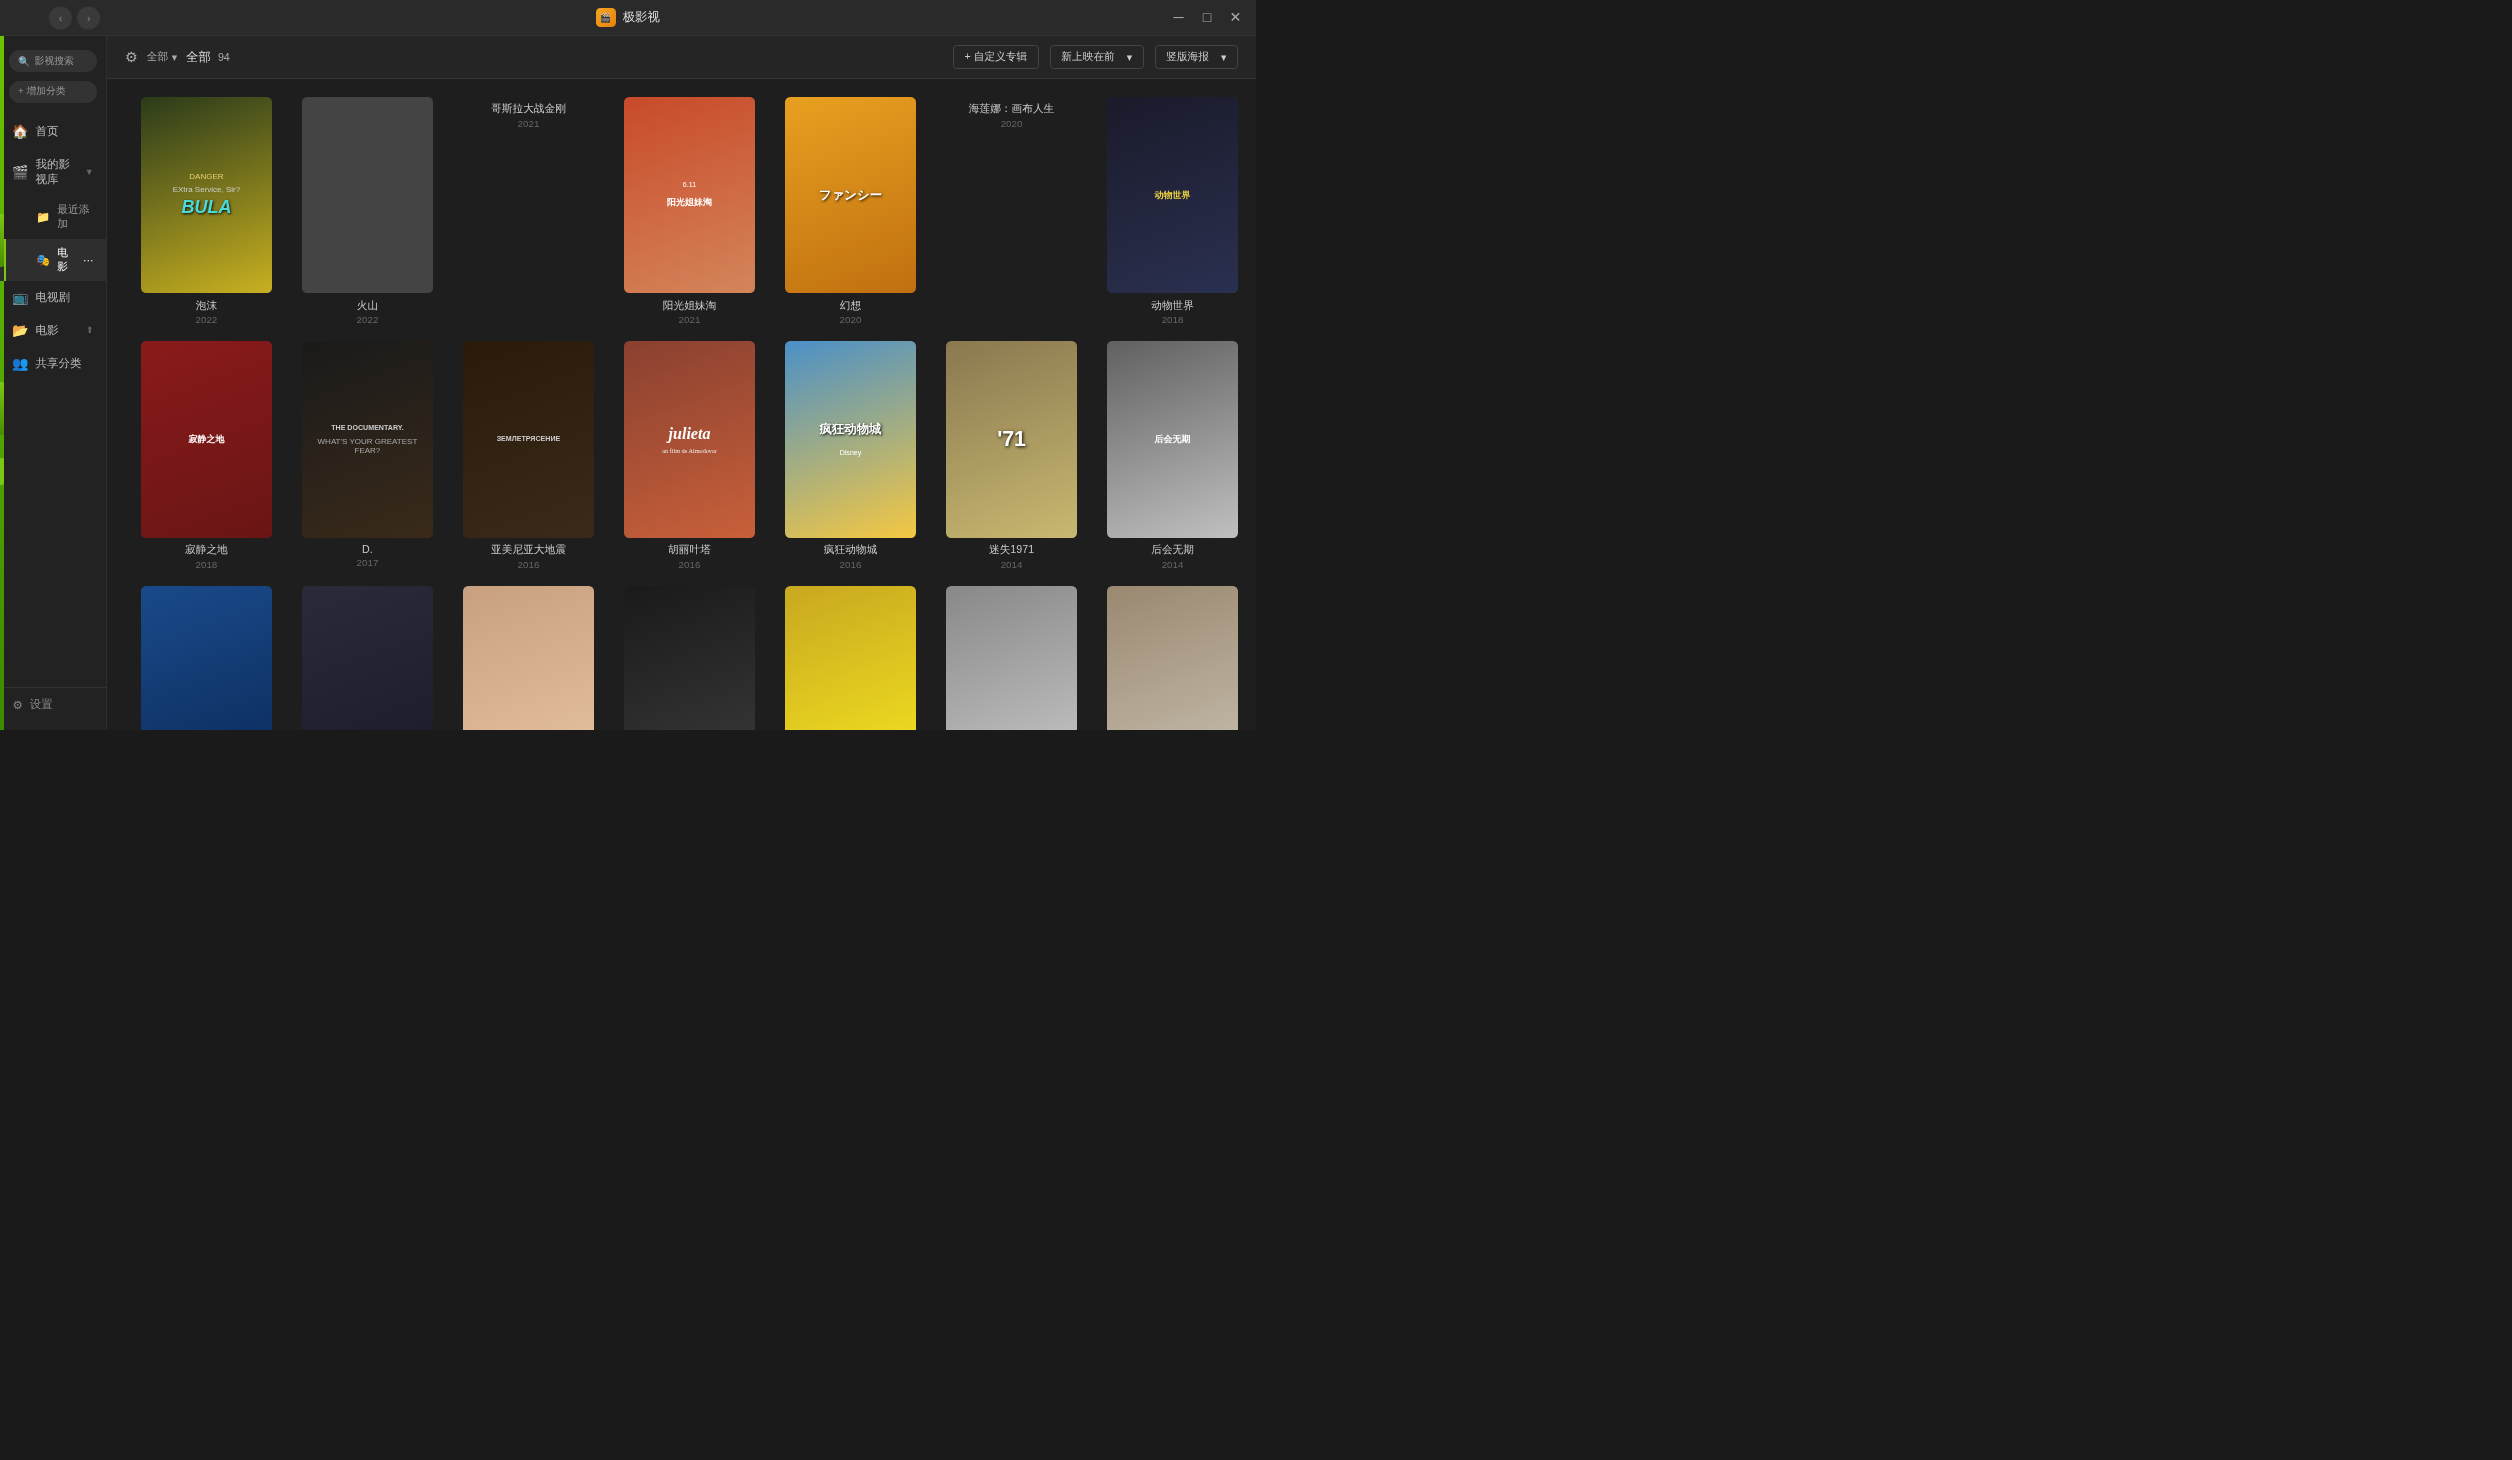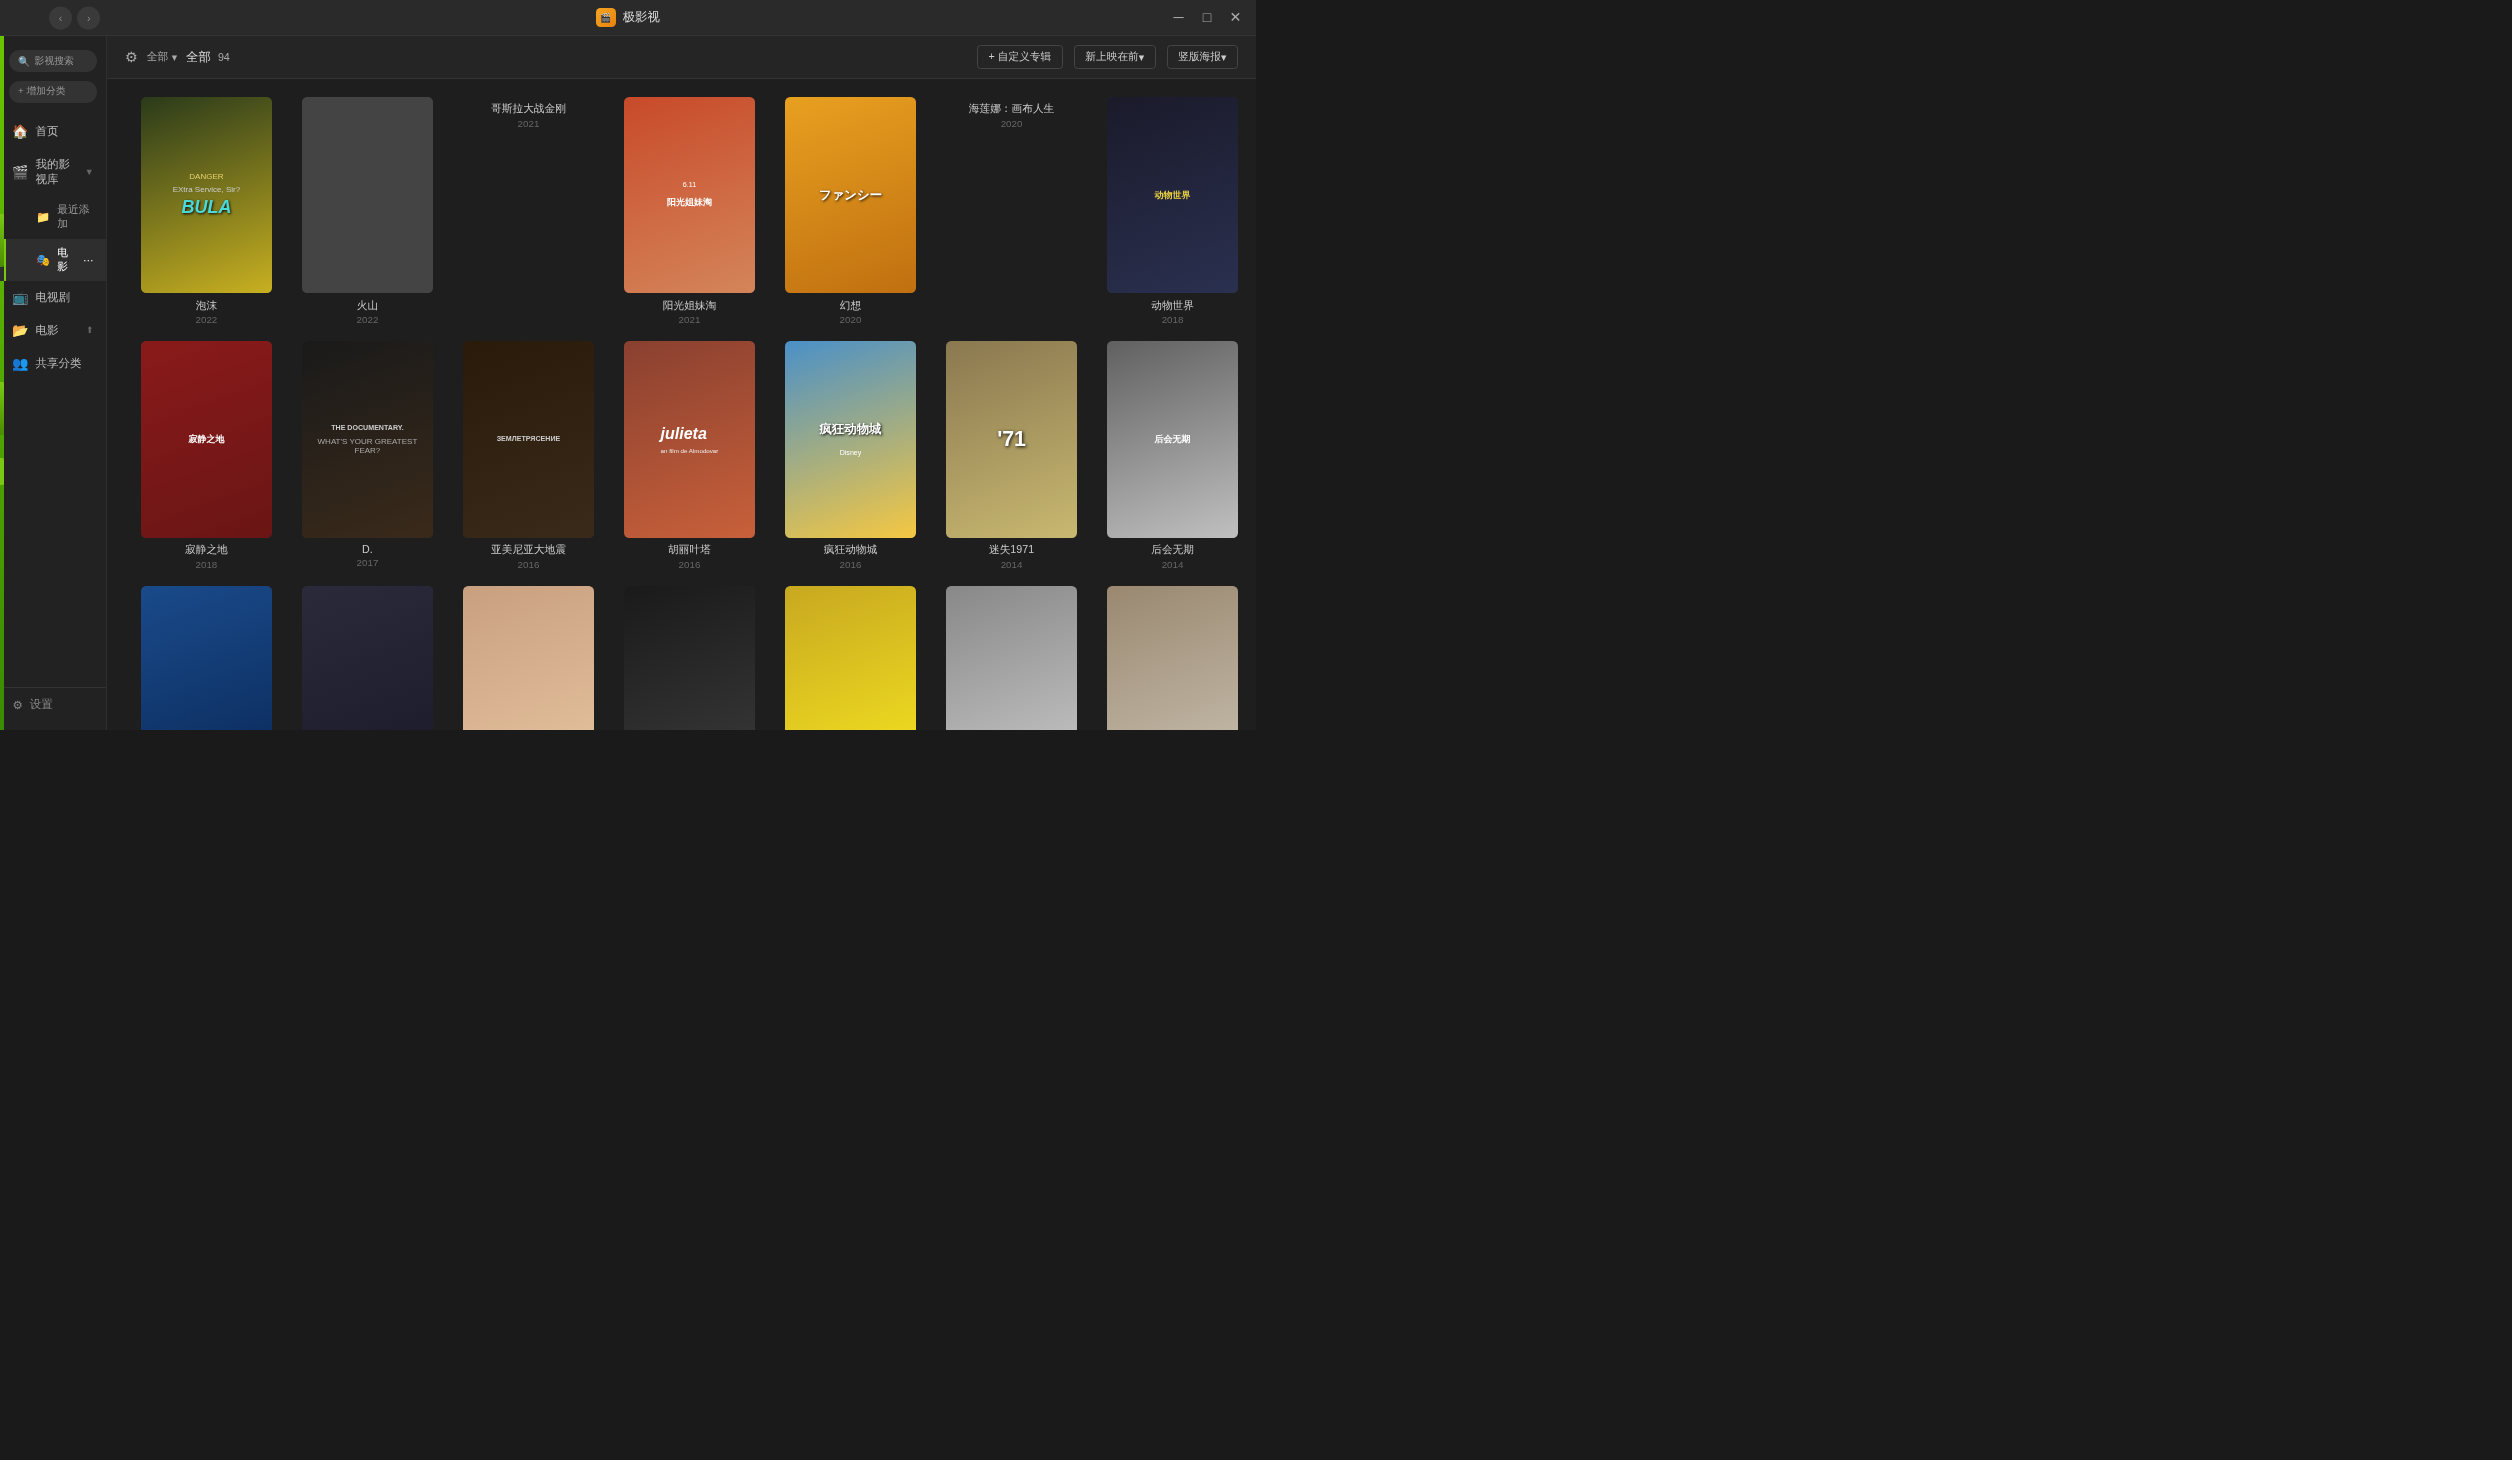--- a/index.html
+++ b/index.html
@@ -231,21 +231,21 @@
       border: 0.9px solid #444;
       border-radius: 3.6px;
       cursor: pointer;
       font-size: 10.7px;
       color: #ccc;
       background: transparent;
     }
     .sort-btn {
       display: flex;
       align-items: center;
-      gap: 0;
+      gap: 12px;
       padding: 4.4px 10.7px;
       border: 0.9px solid #444;
       border-radius: 3.6px;
       cursor: pointer;
       font-size: 10.7px;
       color: #ccc;
     }
     
     .movie-grid-container {
       flex: 1;
@@ -529,21 +529,21 @@
           </div>
           <div class="movie-info">
             <div class="movie-title">亚美尼亚大地震</div>
             <div class="movie-year">2016</div>
           </div>
         </div>
 
         <div class="movie-card">
           <div class="movie-poster">
             <div class="poster-placeholder" style="background: linear-gradient(160deg,#8a4030,#c8603a);">
-              <div style="text-align:left; padding:4.4px;">
+              <div style="text-align:center; padding:4.4px;font-family:Liberation Serif, serif;">
                 <div style="font-size:16px; font-style:italic; color:#fff; font-weight:bold;">julieta</div>
                 <div style="font-size:6.2px; color:#eee; margin-top:3.6px;">an film de Almodovar</div>
               </div>
             </div>
           </div>
           <div class="movie-info">
             <div class="movie-title">胡丽叶塔</div>
             <div class="movie-year">2016</div>
           </div>
         </div>

